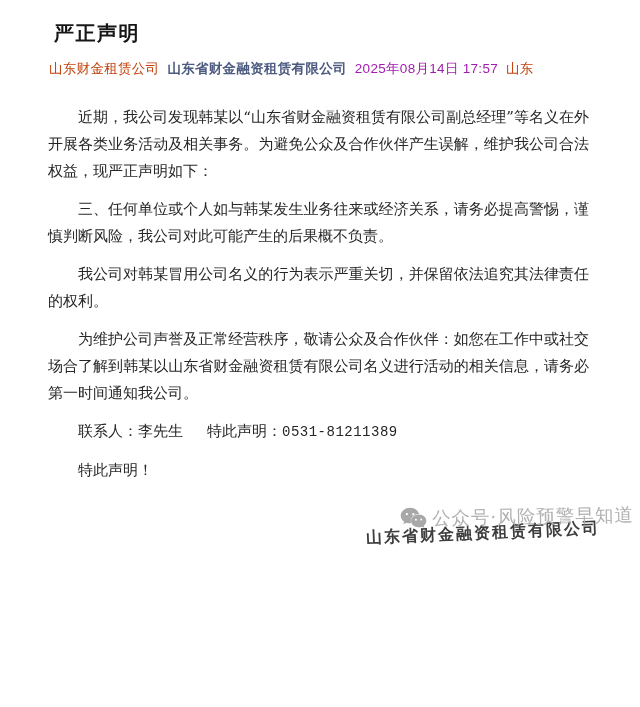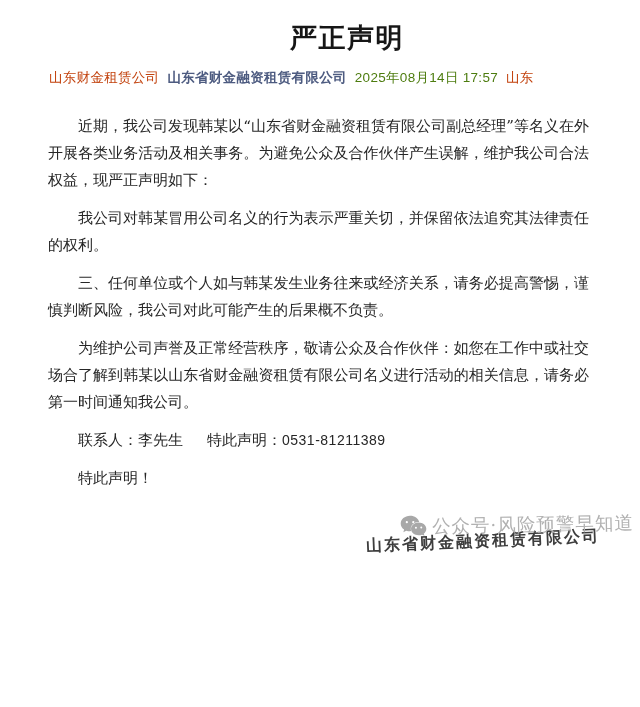--- a/index.html
+++ b/index.html
@@ -9,57 +9,56 @@
     background: #ffffff;
     font-family: "Liberation Sans", sans-serif;
     overflow: hidden;
   }
   .page { position: relative; width: 640px; height: 707px; background: #fff; }
 
   
   .title {
     margin: 0;
     padding: 20px 0 0 54px;
-    font-size: 27px;
+    font-size: 20px;
     font-weight: 700;
     color: #161616;
     letter-spacing: 1.5px;
     font-family: "Liberation Sans", sans-serif;
-    text-align: center;
   }
   .byline {
     margin: 13px 0 0 49px;
     font-size: 13.5px;
     color: #9b9b9b;
     letter-spacing: 0.3px;
     white-space: nowrap;
   }
   .byline .author { color: #c2410c; margin-right: 8px; cursor: pointer; }
   .byline .account {
     color: #4d5b80;
     font-weight: 700;
     margin-right: 8px;
     text-decoration: none;
     cursor: pointer;
   }
-  .byline .date { color: #4d7c0f; margin-right: 8px; }
+  .byline .date { color: #a21caf; margin-right: 8px; }
   .byline .loc  { color: #c2410c; }
 
   
   .doc {
     width: 541px;
     margin: 26px 0 0 48px;
     font-family: "DejaVu Serif", "Liberation Serif", serif;
     font-size: 15px;
     line-height: 27px;
     color: #262626;
     text-align: justify;
   }
   .doc p { margin: 0 0 11px 0; text-indent: 2em; }
-  .mono { font-family: Liberation Sans, sans-serif; font-size: 14px; letter-spacing: 0.5px; }
+  .mono { font-family: Liberation Mono, monospace; font-size: 14px; letter-spacing: 0.5px; }
   .gap-inline { display: inline-block; width: 1.6em; }
 
   
   .footer-area { position: relative; height: 64px; margin-top: 2px; }
   .signature {
     position: absolute;
     left: 318px; top: 24px;
     transform: rotate(-2.5deg);
     font-family: "DejaVu Serif", "Liberation Serif", serif;
     font-size: 16px;
@@ -88,22 +87,22 @@
 <div class="page">
 
   <h1 class="title">严正声明</h1>
 
   <div class="byline">
     <span class="author">山东财金租赁公司</span><a class="account">山东省财金融资租赁有限公司</a><span class="date">2025年08月14日 17:57</span><span class="loc">山东</span>
   </div>
 
   <div class="doc">
     <p>近期，我公司发现韩某以“山东省财金融资租赁有限公司副总经理”等名义在外开展各类业务活动及相关事务。为避免公众及合作伙伴产生误解，维护我公司合法权益，现严正声明如下：</p>
+    <p>三、任何单位或个人如与韩某发生业务往来或经济关系，请务必提高警惕，谨慎判断风险，我公司对此可能产生的后果概不负责。</p>
     <p>我公司对韩某冒用公司名义的行为表示严重关切，并保留依法追究其法律责任的权利。</p>
-    <p>三、任何单位或个人如与韩某发生业务往来或经济关系，请务必提高警惕，谨慎判断风险，我公司对此可能产生的后果概不负责。</p>
     <p>为维护公司声誉及正常经营秩序，敬请公众及合作伙伴：如您在工作中或社交场合了解到韩某以山东省财金融资租赁有限公司名义进行活动的相关信息，请务必第一时间通知我公司。</p>
 
     <p><span>联系人：</span><span>李先生</span><span class="gap-inline"></span><span>特此声明：</span><span class="mono">0531-81211389</span></p>
 
 
     <p>特此声明！</p>
 
     <div class="footer-area">
       <span class="signature">山东省财金融资租赁有限公司</span>
       <div class="watermark">

